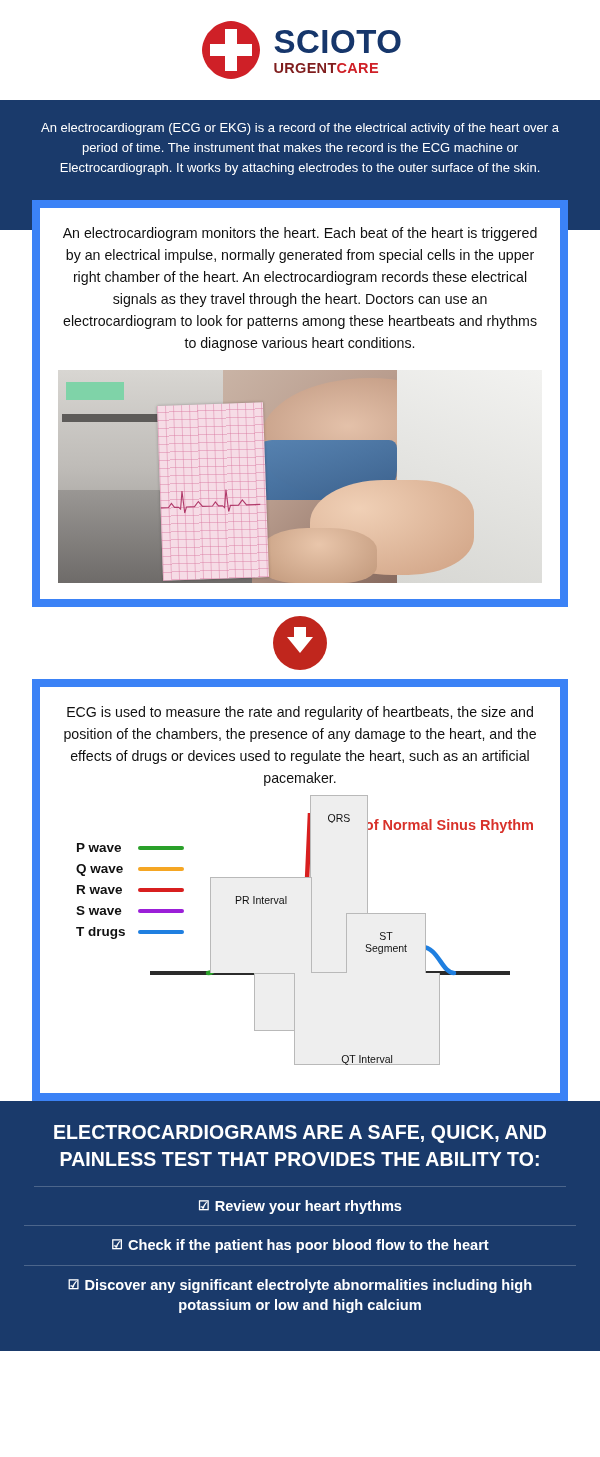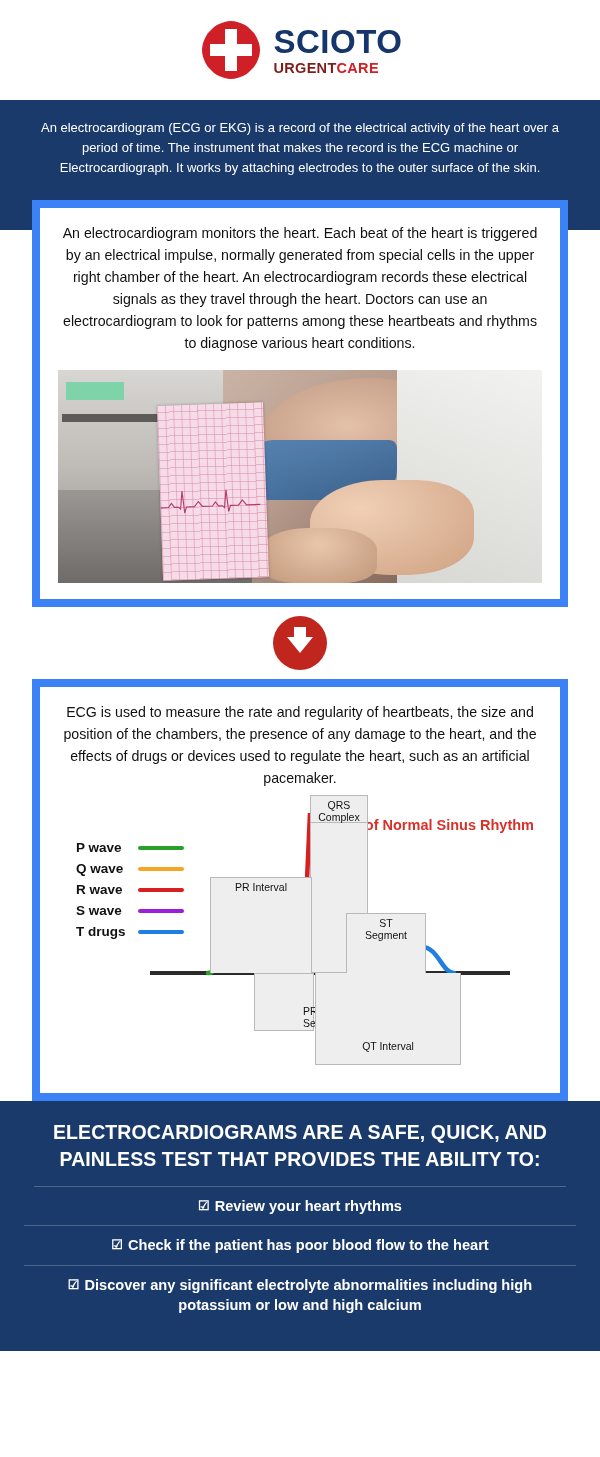--- a/index.html
+++ b/index.html
@@ -215,21 +215,21 @@
   .fig-svg { position: absolute; left: 0; top: 0; }
 
   .fig-box {
     position: absolute;
     background: #eeeeee;
     border: 1px solid #b9b9b9;
     font-size: 10.5px;
     color: #111;
     text-align: center;
     line-height: 1.15;
-    padding: 3px 4px;
+    padding: 16px 4px;
   }
 
   
   .bottom-band {
     background: #1a3a6b;
     padding: 18px 24px 26px 24px;
     color: #ffffff;
   }
   .bottom-title {
     text-align: center;
@@ -381,21 +381,21 @@
           <span>PR</span><br>
           <span>Segment</span>
         </div>
       </div>
 
       <div class="fig-box" style="left:288px; top:118px; width:80px; height:60px; border-bottom:none;">
         <span>ST</span><br>
         <span>Segment</span>
       </div>
 
-      <div class="fig-box" style="left:257px; top:178px; width:146px; height:92px; border-top:none;">
+      <div class="fig-box" style="left:236px; top:178px; width:146px; height:92px; border-top:none;">
         <div style="margin-top:64px;">
           <span>QT Interval</span>
         </div>
       </div>
     </div>
   </div>
 </div>
 
 <div class="bottom-band">
   <div class="bottom-title">ELECTROCARDIOGRAMS ARE A SAFE, QUICK, AND PAINLESS TEST THAT PROVIDES THE ABILITY TO:</div>

